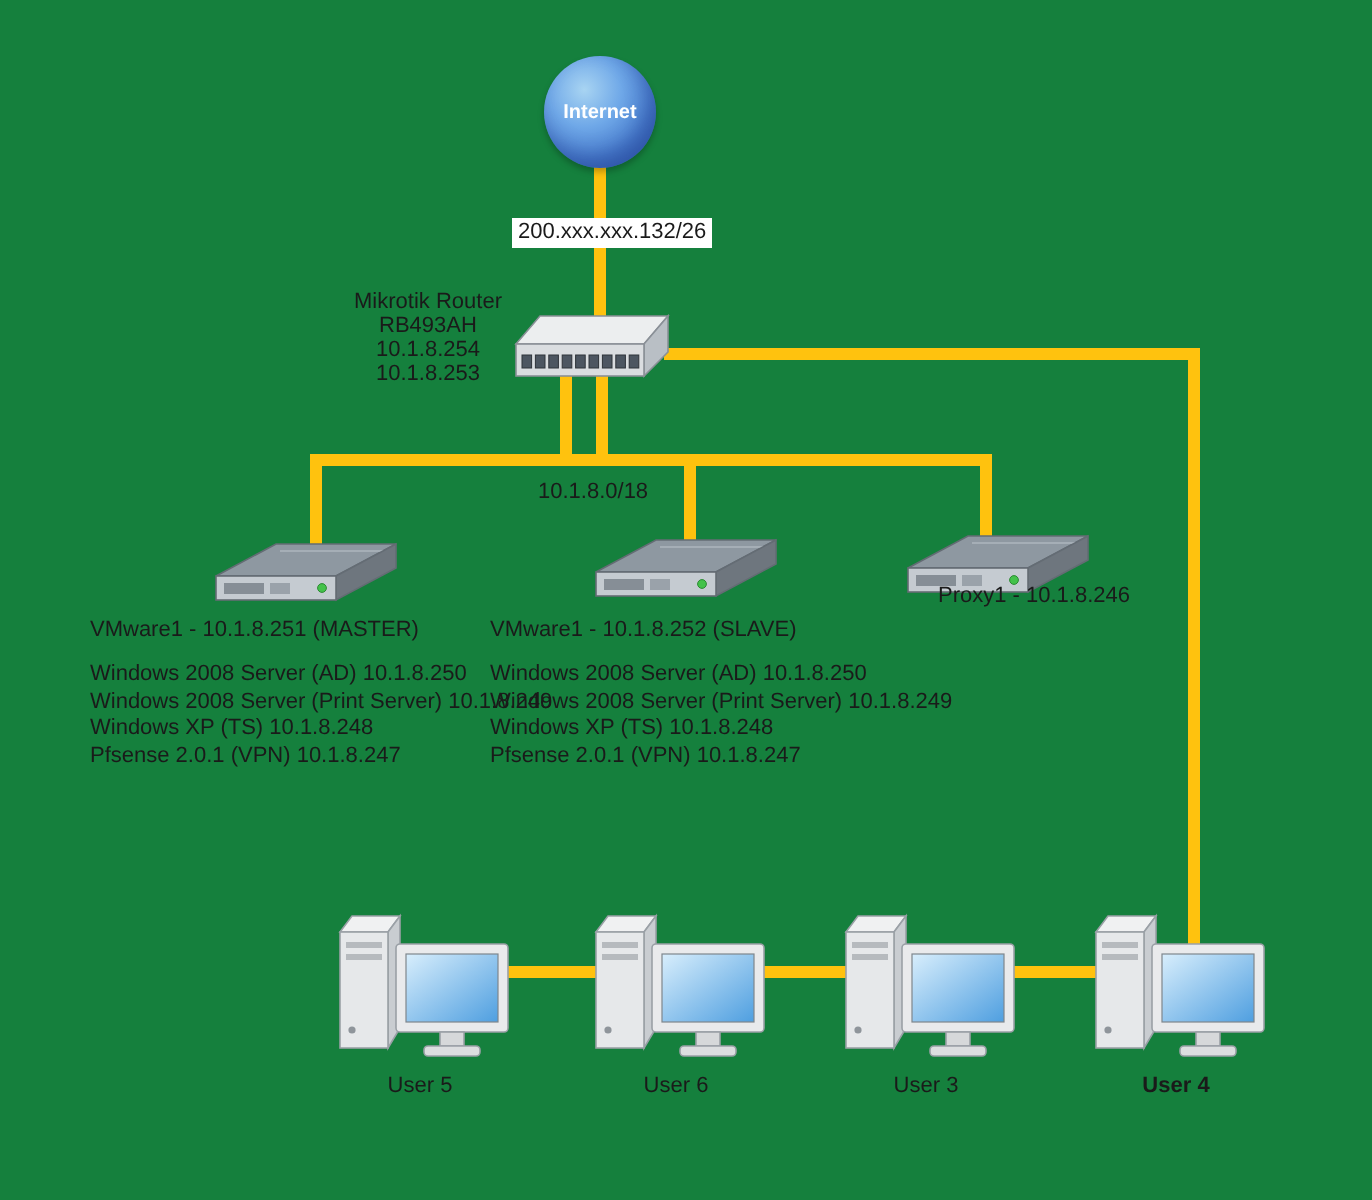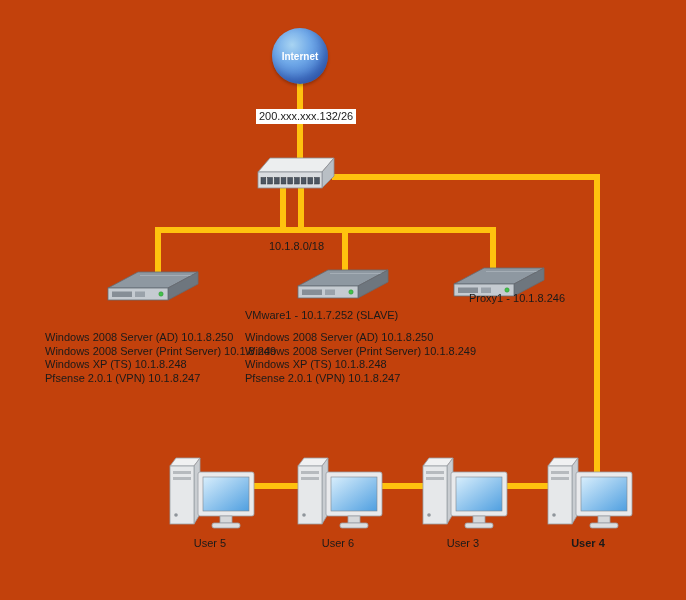--- a/index.html
+++ b/index.html
@@ -1,19 +1,19 @@
 <!DOCTYPE html>
 <html style="--link: #FFC20E;"><head>
 <meta charset="utf-8">
 <title>Network Diagram</title>
 <style>
   * { box-sizing: border-box; margin: 0; padding: 0; }
   html, body { background: #ffffff; }
   #stage {
-    position: relative; width: 686px; height: 600px; background: #c2410c;
+    position: relative; width: 686px; height: 600px; background: #15803d;
     font-family: "Liberation Sans", "DejaVu Sans", sans-serif; color: #1a1a1a;
     overflow: hidden;
   }
   .link { position: absolute; background: var(--link, #FFC20E); z-index: 1; }
   .dev  { position: absolute; z-index: 2; }
   .lbl  { position: absolute; font-size: 11px; line-height: 13px; z-index: 3; white-space: nowrap; }
   .center { text-align: center; }
   .whitebg { background: #fff; padding: 1px 3px; }
   .globe {
     position: absolute; left: 272px; top: 28px; width: 56px; height: 56px; border-radius: 50%;
@@ -112,24 +112,31 @@
     </svg>
   <svg class="dev" style="left:415px;top:452px;" width="95" height="82">
       <use href="#sym-pc"></use>
     </svg>
   <svg class="dev" style="left:540px;top:452px;" width="95" height="82">
       <use href="#sym-pc"></use>
     </svg>
 
   <div class="lbl whitebg" style="left:256px;top:109px;">200.xxx.xxx.132/26</div>
 
+  <div class="lbl center" style="left:156px;top:145px;width:116px;line-height:12px;">
+    <div>Mikrotik Router</div>
+    <div>RB493AH</div>
+    <div>10.1.8.254</div>
+    <div>10.1.8.253</div>
+  </div>
 
   <div class="lbl" style="left:269px;top:240px;">10.1.8.0/18</div>
 
-  <div class="lbl" style="left:245px;top:309px;">VMware1 - 10.1.7.252 (SLAVE)</div>
+  <div class="lbl" style="left:45px;top:309px;">VMware1 - 10.1.8.251 (MASTER)</div>
+  <div class="lbl" style="left:245px;top:309px;">VMware1 - 10.1.8.252 (SLAVE)</div>
   <div class="lbl" style="left:455px;top:292px;margin-left:14px;">Proxy1 - 10.1.8.246</div>
 
   <div class="lbl" style="left:45px;top:331px;line-height:13.5px;">
     <div>Windows 2008 Server (AD) 10.1.8.250</div>
     <div>Windows 2008 Server (Print Server) 10.1.8.249</div>
     <div>Windows XP (TS) 10.1.8.248</div>
     <div>Pfsense 2.0.1 (VPN) 10.1.8.247</div>
   </div>
 
   <div class="lbl" style="left:245px;top:331px;line-height:13.5px;">

